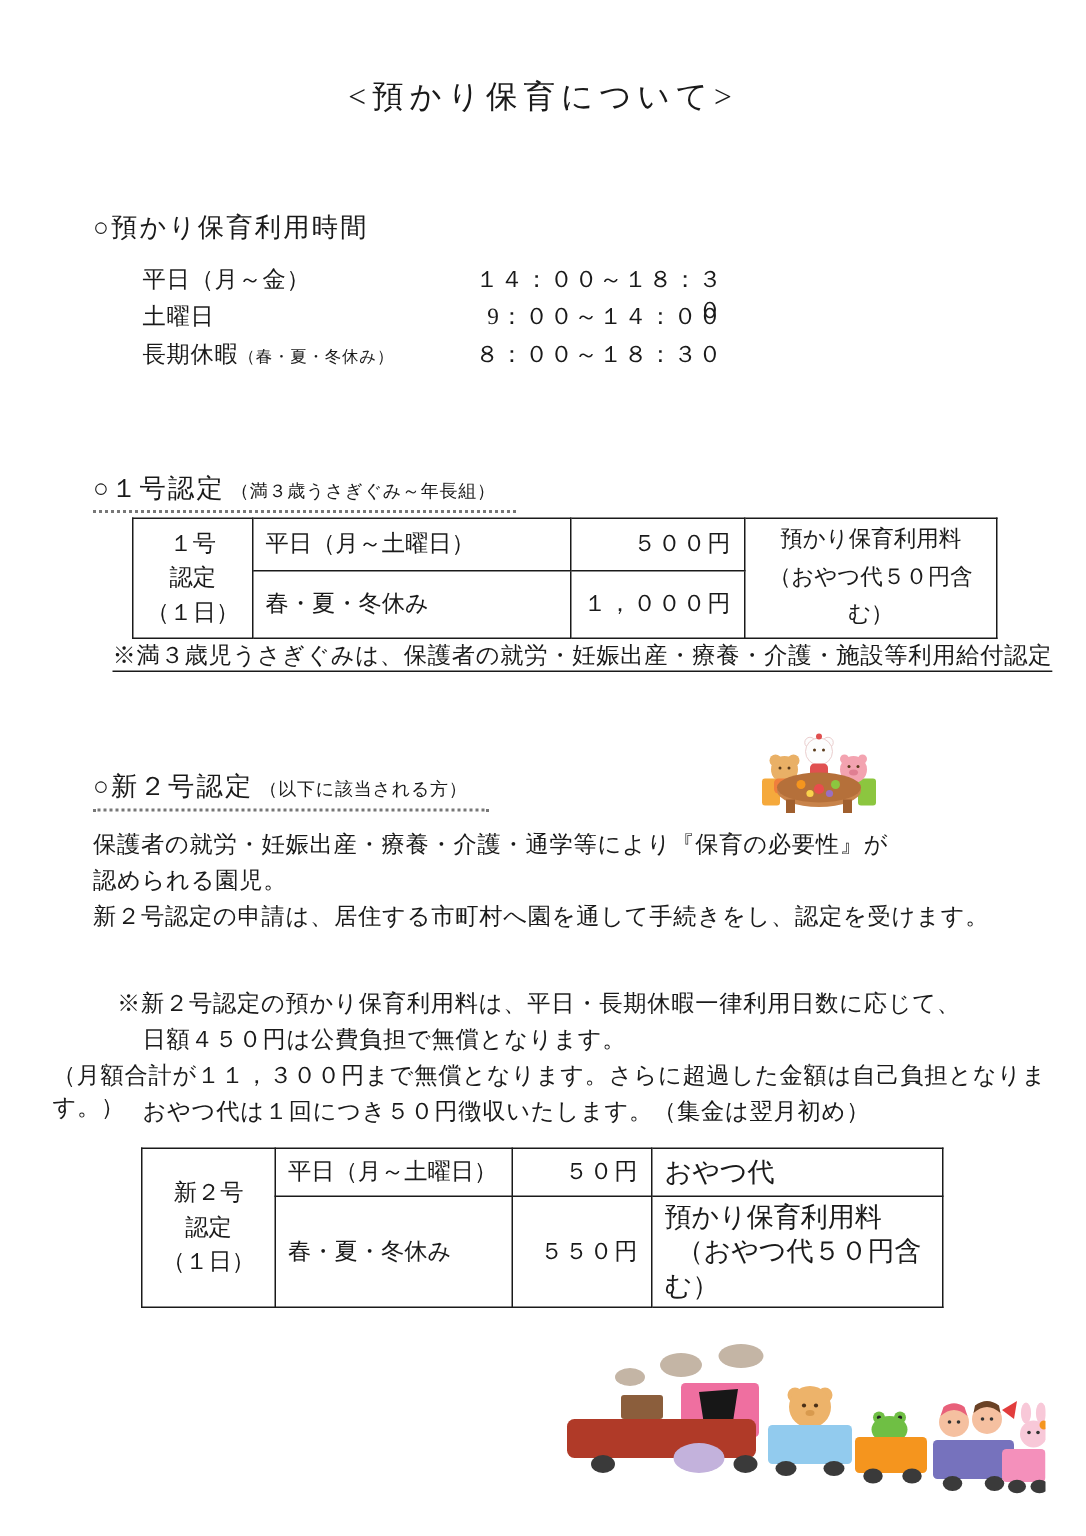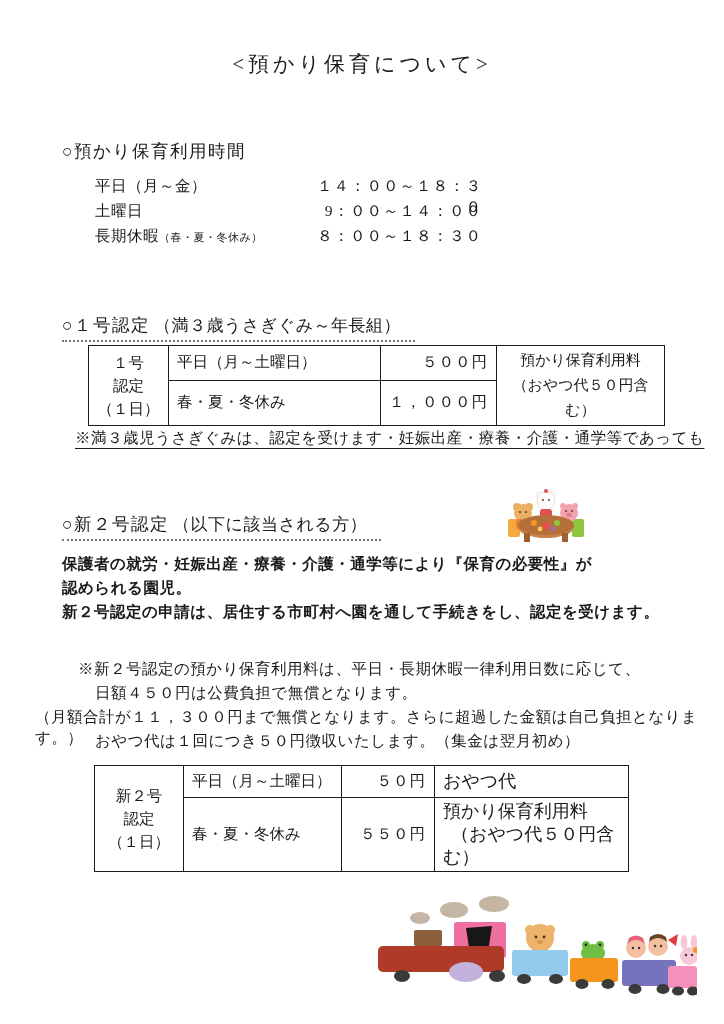--- a/index.html
+++ b/index.html
@@ -19,21 +19,21 @@
     text-align:center;
     font-size:21px; letter-spacing:4px;
     font-weight:500;
   }
   .sec-heading { font-size:17.5px; letter-spacing:1.5px; }
   .dotted-underline {
     display:inline-block;
     border-bottom:2px dotted #777;
     padding:0 14px 3px 0;
   }
-  .heading-sub { font-size:17px; letter-spacing:0.5px; }
+  .heading-sub { font-size:12px; letter-spacing:0.5px; }
   .body-txt { font-size:15.5px; letter-spacing:0.5px; }
   .small-sub { font-size:11px; }
   .hours-row { display:flex; height:25px; align-items:baseline; }
   .hours-label { width:215px; }
   .hours-time { width:172px; text-align:right; letter-spacing:1px; }
   .underline-note {
     text-decoration:underline;
     text-underline-offset:5px;
     text-decoration-thickness:1px;
   }
@@ -104,21 +104,21 @@
       </td>
     </tr>
     <tr class="r2">
       <td class="c2">春・夏・冬休み</td>
       <td class="c3 price-cell">１，０００円</td>
     </tr>
   </tbody>
     </table>
 
   <div class="abs body-txt underline-note" style="top:426px; left:75px; line-height:23px;">
-    <span>※満３歳児うさぎぐみは、認定を受けます・妊娠出産・療養・介護・通学等であっても</span><br>
+    <span>※満３歳児うさぎぐみは、保護者の就労・妊娠出産・療養・介護・施設等利用給付認定</span><br>
   </div>
 
   <div class="abs" style="top:512px; left:62px;">
     <span class="dotted-underline">
       <span class="sec-heading">○新２号認定</span>
       <span class="heading-sub">（以下に該当される方）</span>
     </span>
   </div>
 
   <svg class="abs" style="top:485px; left:502px;" width="88" height="62" viewBox="0 0 88 62">
@@ -153,21 +153,21 @@
     <rect x="22" y="48" width="6" height="9" fill="#a05f2e"></rect>
     <rect x="60" y="48" width="6" height="9" fill="#a05f2e"></rect>
 
     <circle cx="32" cy="38" r="3" fill="#f5951e"></circle>
     <circle cx="44" cy="41" r="3.4" fill="#e84d4d"></circle>
     <circle cx="55" cy="38" r="3" fill="#8cc63f"></circle>
     <circle cx="38" cy="44" r="2.4" fill="#f9d24c"></circle>
     <circle cx="51" cy="44" r="2.4" fill="#9a6fc2"></circle>
   </svg>
 
-  <div class="abs body-txt line" style="top:552px; left:62px;font-weight:bold;">
+  <div class="abs body-txt line" style="top:552px; left:62px;">
     <span>保護者の就労・妊娠出産・療養・介護・通学等により『保育の必要性』が</span><br>
     <span>認められる園児。</span><br>
     <span>新２号認定の申請は、居住する市町村へ園を通して手続きをし、認定を受けます。</span>
   </div>
 
   <div class="abs body-txt" style="top:659px; left:78px;">※新２号認定の預かり保育利用料は、平日・長期休暇一律利用日数に応じて、</div>
   <div class="abs body-txt" style="top:683px; left:95px;">日額４５０円は公費負担で無償となります。</div>
   <div class="abs body-txt" style="top:707px; left:35px;">（月額合計が１１，３００円まで無償となります。さらに超過した金額は自己負担となります。）</div>
   <div class="abs body-txt" style="top:731px; left:95px;">おやつ代は１回につき５０円徴収いたします。（集金は翌月初め）</div>
 

